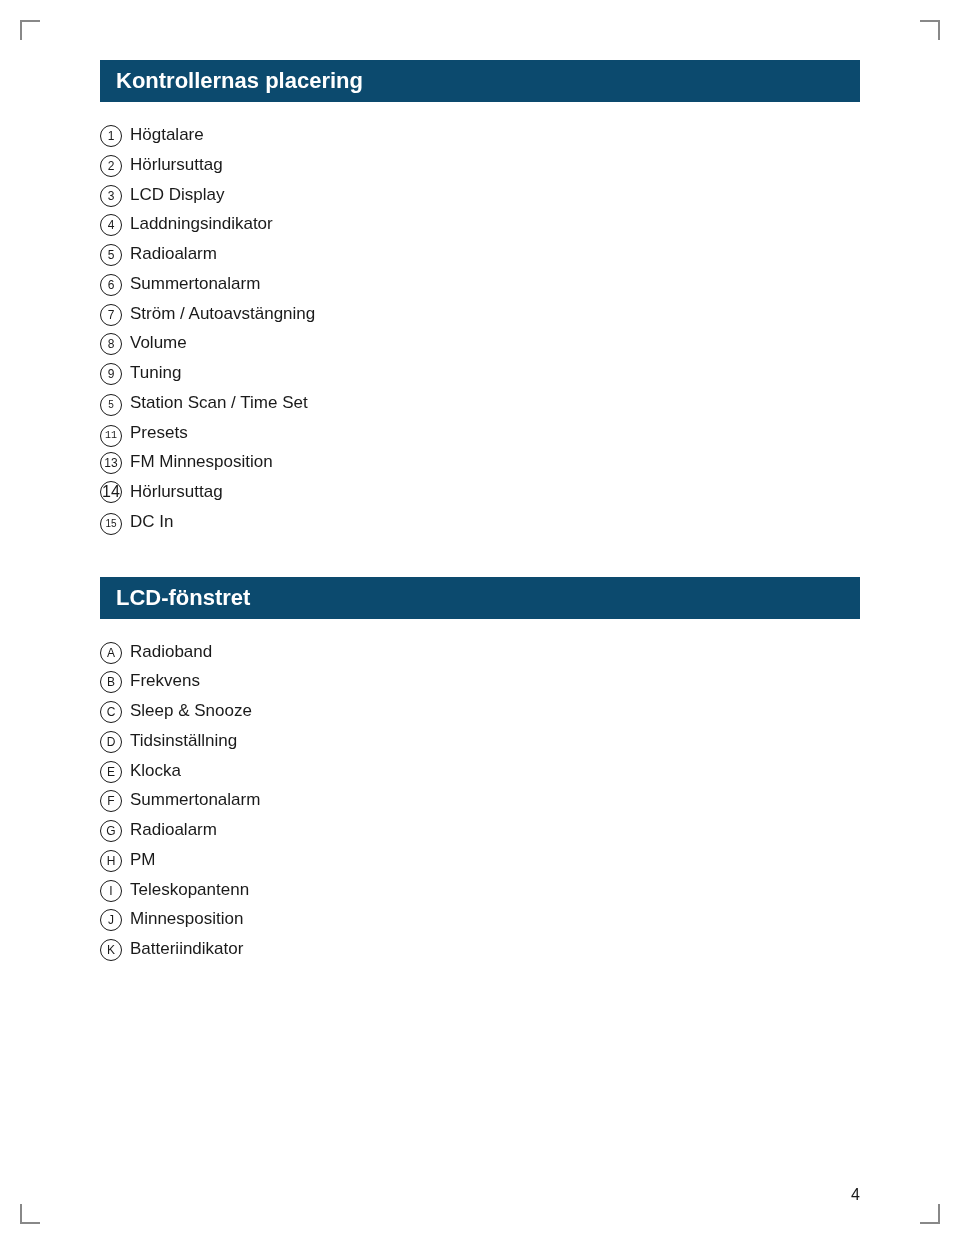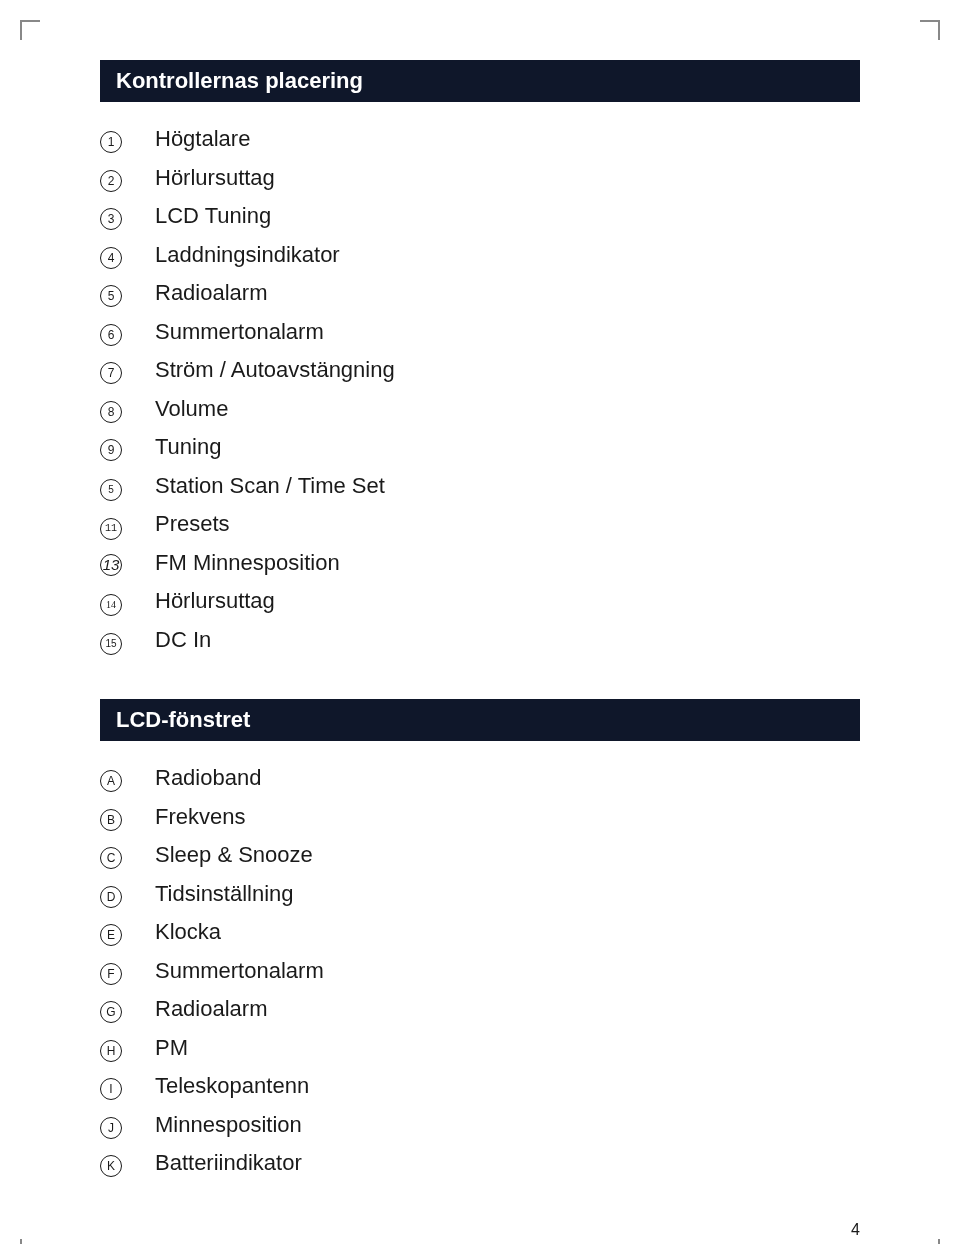--- a/index.html
+++ b/index.html
@@ -25,21 +25,21 @@
       height: 20px;
       border-color: #888;
       border-style: solid;
     }
     .corner-tl { top: 20px; left: 20px; border-width: 2px 0 0 2px; }
     .corner-tr { top: 20px; right: 20px; border-width: 2px 2px 0 0; }
     .corner-bl { bottom: 20px; left: 20px; border-width: 0 0 2px 2px; }
     .corner-br { bottom: 20px; right: 20px; border-width: 0 2px 2px 0; }
 
     .section-header {
-      background-color: #0f172a;
+      background-color: #0c4a6e;
       color: #ffffff;
       font-size: 22px;
       font-weight: bold;
       padding: 8px 16px;
       margin-bottom: 18px;
       display: block;
     }
 
     .item-list {
       list-style: none;
@@ -62,22 +62,21 @@
       border: 1.5px solid #1a1a1a;
       border-radius: 50%;
       text-align: center;
       line-height: 20px;
       font-size: 12px;
       font-weight: normal;
       flex-shrink: 0;
     }
 
     .item-text {
-      font-size: 22px;
-      margin-left: 25px;
+      font-size: 17px;
     }
 
     .page-number {
       position: absolute;
       bottom: 40px;
       right: 100px;
       font-size: 16px;
       color: #1a1a1a;
     }
 
@@ -101,21 +100,21 @@
       <li>
         <span class="circled">1</span>
         <span class="item-text">Högtalare</span>
       </li>
       <li>
         <span class="circled">2</span>
         <span class="item-text">Hörlursuttag</span>
       </li>
       <li>
         <span class="circled">3</span>
-        <span class="item-text">LCD Tuning</span>
+        <span class="item-text">LCD Display</span>
       </li>
       <li>
         <span class="circled">4</span>
         <span class="item-text">Laddningsindikator</span>
       </li>
       <li>
         <span class="circled">5</span>
         <span class="item-text">Radioalarm</span>
       </li>
       <li>
@@ -136,25 +135,25 @@
       </li>
       <li>
         <span class="circled" style="font-size:10px;">5</span>
         <span class="item-text">Station Scan / Time Set</span>
       </li>
       <li>
         <span class="circled" style="font-size:10px;font-family:Liberation Mono, monospace;">11</span>
         <span class="item-text">Presets</span>
       </li>
       <li>
-        <span class="circled" style="font-size:15px;font-style:italic;">13</span>
+        <span class="circled" style="font-size:12px;">13</span>
         <span class="item-text">FM Minnesposition</span>
       </li>
       <li>
-        <span class="circled" style="font-size:10px;font-family:Liberation Serif, serif;">14</span>
+        <span class="circled" style="font-size:16px;">14</span>
         <span class="item-text">Hörlursuttag</span>
       </li>
       <li>
         <span class="circled" style="font-size:10px;text-align:center;">15</span>
         <span class="item-text">DC In</span>
       </li>
     </ul>
   </div>
 
   <div>

